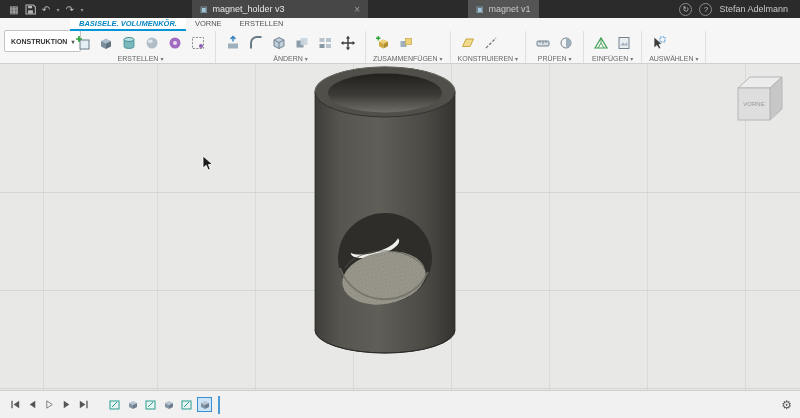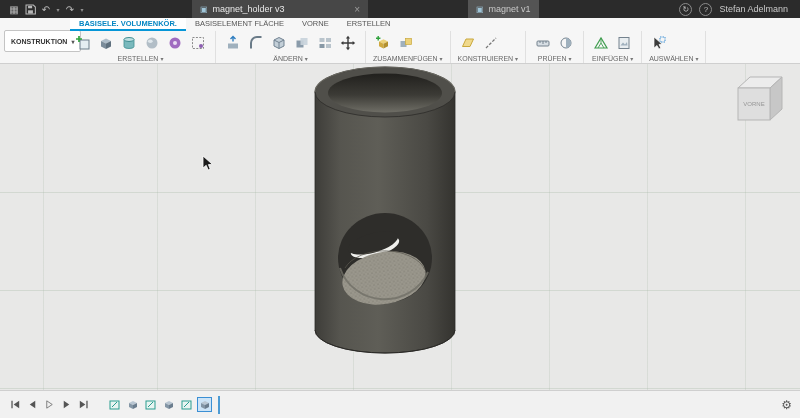--- a/index.html
+++ b/index.html
@@ -24,21 +24,21 @@
                font-size:8px; line-height:11px; text-align:center; }
 
   
   .ribbon { flex:0 0 46px; height:46px; background:#f6f6f6; border-bottom:1px solid #cfcfcf; position:relative; }
   .toolset-btn { position:absolute; left:4px; top:12px; height:22px; background:#ffffff;
                  border:1px solid #c4c4c4; border-radius:2px; display:flex; align-items:center;
                  gap:4px; padding:0 6px; font-size:7px; font-weight:bold; color:#333; }
   .toolset-btn .caret { font-size:6px; color:#555; }
   .ribbon-tabs { position:absolute; left:70px; top:0; height:13px; display:flex; }
   .rtab { padding:0 9px; font-size:7.5px; line-height:12px; color:#555; height:13px; }
-  .rtab.active { color:#0686c2; font-weight:bold; background:#fff; border-bottom:2px solid #0696d7; }
+  .rtab.active { color:#0686c2; font-weight:bold; background:#fff; border-bottom:2px solid #0696d7;font-style:italic; }
   .ribbon-tools { position:absolute; left:66px; top:13px; right:0; bottom:0; display:flex; }
   .tool-group { display:flex; flex-direction:column; border-right:1px solid #e0e0e0; padding:1px 7px 0; }
   .tg-icons { display:flex; align-items:center; gap:3px; height:22px; }
   .tg-label { font-size:7px; color:#666; text-align:center; margin-top:1px; white-space:nowrap; }
   .tg-label .caret { font-size:6px; color:#777; }
   .ticon { width:20px; height:20px; display:flex; align-items:center; justify-content:center; border-radius:2px; }
 
   
   .canvas { position:relative; flex:1; overflow:hidden; background-color:#e8e8e7;
     background-image:
@@ -100,21 +100,20 @@
   </div>
 
   <div class="ribbon">
     <div class="toolset-btn">
       <span>KONSTRUKTION</span>
       <span class="caret">▾</span>
     </div>
 
     <div class="ribbon-tabs">
       <div class="rtab active">BASISELE. VOLUMENKÖR.</div>
-      <div class="rtab">BASISELEMENT FLÄCHE</div>
       <div class="rtab">VORNE</div>
       <div class="rtab">ERSTELLEN</div>
     </div>
 
     <div class="ribbon-tools">
 
       <div class="tool-group">
         <div class="tg-icons">
           <div class="ticon">
             <svg width="16" height="16" viewBox="0 0 16 16">

